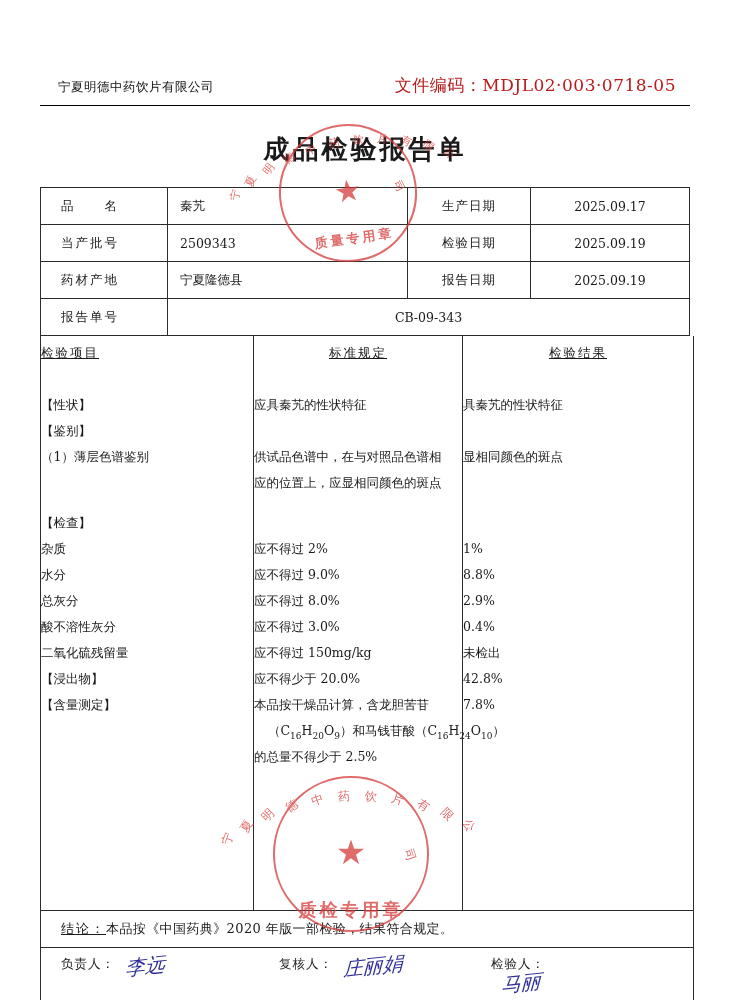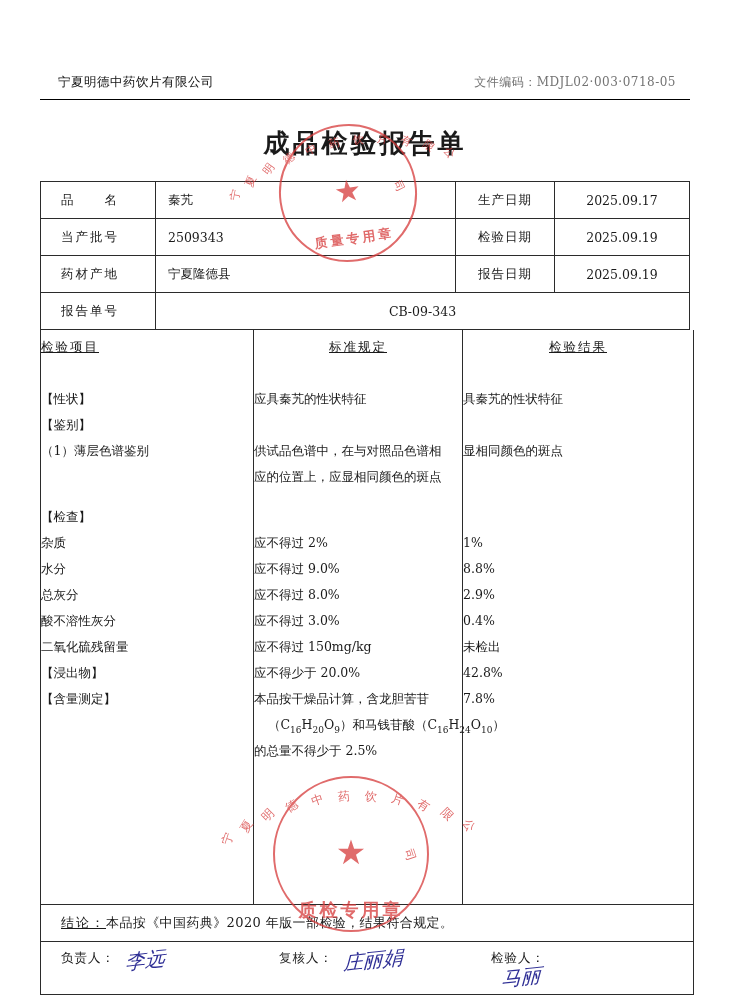--- a/index.html
+++ b/index.html
@@ -26,21 +26,21 @@
   .header-row {
     display: flex;
     justify-content: space-between;
     align-items: baseline;
     font-size: 12.5px;
     letter-spacing: 0.5px;
     padding: 0 14px 0 18px;
     margin-top: 48px;
   }
   .company { color: #111; }
-  .doc-code { color: #737373; font-size: 12px; }
+  .doc-code { color: #b91c1c; font-size: 17px; }
   .rule {
     margin-top: 8px;
     border-top: 1.6px solid #000;
   }
   .title {
     text-align: center;
     font-size: 26px;
     font-weight: bold;
     letter-spacing: 3px;
     margin: 26px 0 20px 0;
@@ -48,21 +48,21 @@
   }
   
   table.main {
     width: 100%;
     border-collapse: collapse;
     font-size: 12.5px;
     table-layout: fixed;
   }
   table.main td {
     border: 1px solid #2b2b2b;
-    padding: 5px 8px;
+    padding: 5px 20px;
     vertical-align: middle;
     height: 26px;
   }
   .lbl {
     text-align: left;
     letter-spacing: 2px;
     padding-left: 20px !important;
     width: 86px;
   }
   .val { padding-left: 12px !important; }

